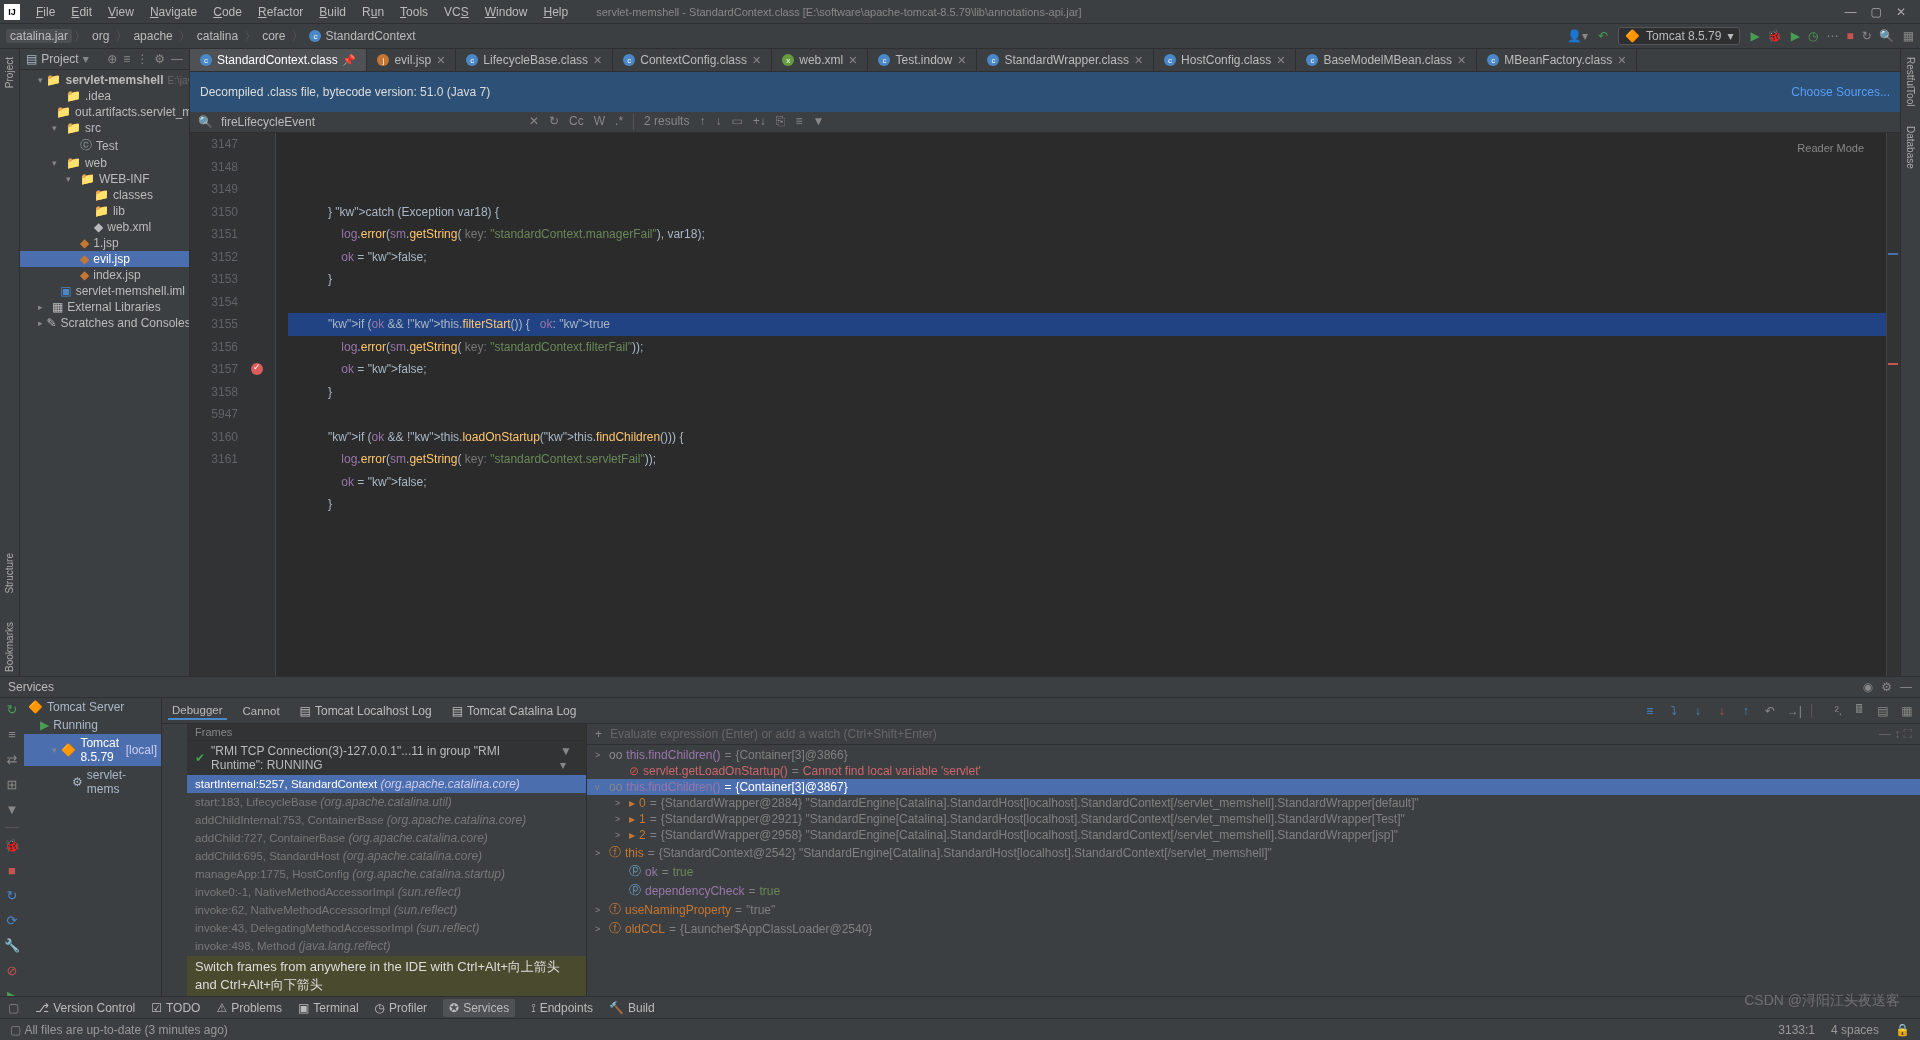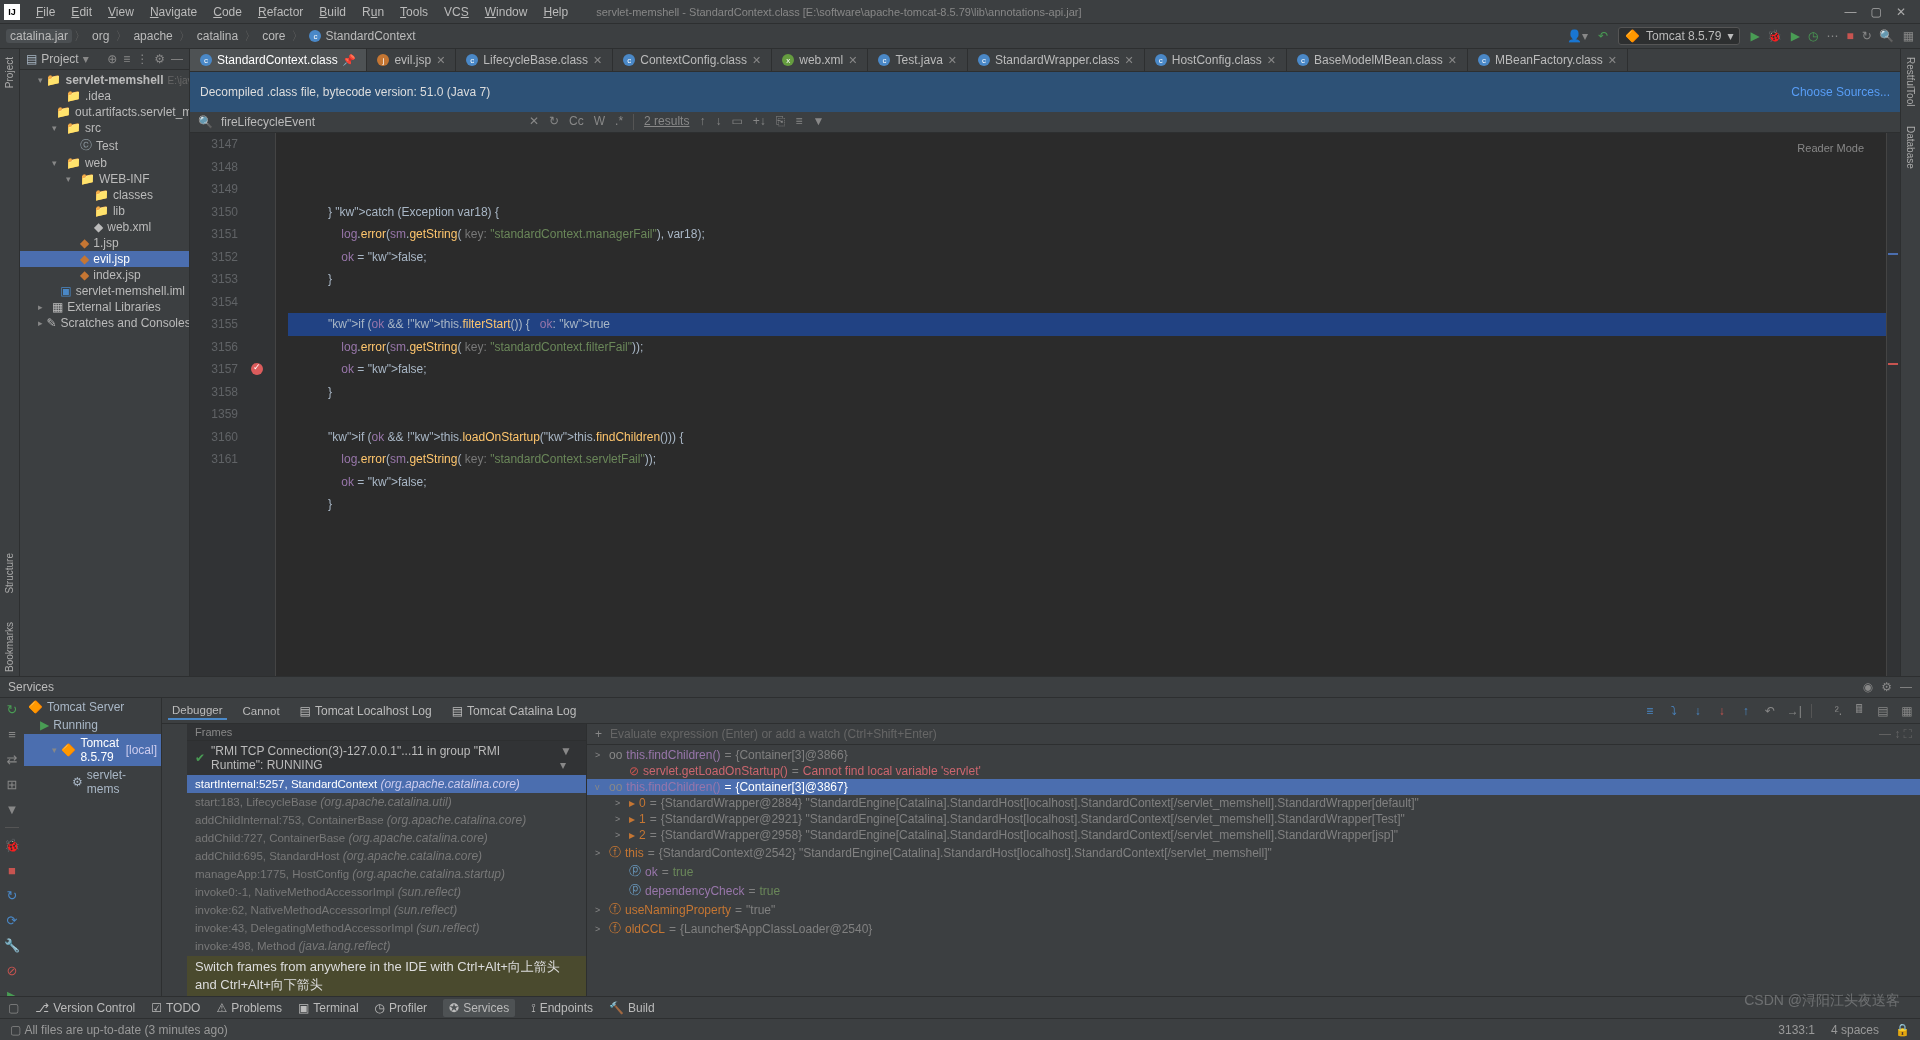--- a/index.html
+++ b/index.html
@@ -65,21 +65,21 @@
 .tabicon.jsp { background: #c57633; }
 .tabicon.xml { background: #659c3f; }
 
 .banner { background: #2d5176; color: #ddd; padding: 13px 10px; font-size: 11px; display: flex; }
 .banner .link { margin-left: auto; color: #589df6; cursor: pointer; }
 
 .findbar { display: flex; align-items: center; background: #3c3f41; border-bottom: 1px solid #2d2f30; padding: 2px 8px; gap: 8px; }
 .findbar input { background: transparent; border: none; color: #bbb; flex: 0 0 300px; outline: none; font-size: 12px; }
 .find-icons { color: #888; display: flex; gap: 10px; font-size: 11px; }
 .find-icons .sep { border-left: 1px solid #555; height: 16px; }
-.find-results { color: #888; text-decoration: underline; }
+.find-results { color: #888; }
 
 .code-area { flex: 1; display: flex; position: relative; overflow: hidden; }
 .gutter { width: 56px; background: #313335; color: #606366; text-align: right; padding: 0 8px 0 0; font-family: "JetBrains Mono", Consolas, monospace; font-size: 13px; line-height: 22.5px; }
 .gutter2 { width: 30px; background: #313335; border-right: 1px solid #444; position: relative; }
 .bp { position: absolute; left: 5px; width: 12px; height: 12px; border-radius: 50%; background: #db5c5c; }
 .bp.chk::after { content: "✓"; color: #fff; font-size: 9px; position: absolute; left: 2px; top: -1px; }
 .code { flex: 1; font-family: "JetBrains Mono", Consolas, monospace; font-size: 13.5px; line-height: 22.5px; white-space: pre; padding-left: 12px; position: relative; }
 .code-line { height: 22.5px; }
 .code-line.hl { background: #214283; } .str { color: #6a8759; }
 .fld { color: #9876aa; } .mth { color: #ffc66d; } .hint { color: #787878; }
@@ -332,21 +332,21 @@
             <span>ContextConfig.class</span>
             <span class="close">✕</span>
           </div>
           <div class="tab">
             <span class="tabicon xml">x</span>
             <span>web.xml</span>
             <span class="close">✕</span>
           </div>
           <div class="tab">
             <span class="tabicon j">c</span>
-            <span>Test.java</span>
+            <span>Test.indow</span>
             <span class="close">✕</span>
           </div>
           <div class="tab">
             <span class="tabicon j">c</span>
             <span>StandardWrapper.class</span>
             <span class="close">✕</span>
           </div>
           <div class="tab">
             <span class="tabicon j">c</span>
             <span>HostConfig.class</span>
@@ -394,21 +394,21 @@
             <div>3149</div>
             <div>3150</div>
             <div>3151</div>
             <div>3152</div>
             <div>3153</div>
             <div>3154</div>
             <div>3155</div>
             <div>3156</div>
             <div>3157</div>
             <div>3158</div>
-            <div>1359</div>
+            <div>5947</div>
             <div>3160</div>
             <div>3161</div>
           </div>
         <div class="gutter2" id="gutter2">
             <div class="bp chk" style="top: 230px;"></div>
           </div>
         <div class="code" id="code">
           <div class="reader-mode">Reader Mode</div>
         <div class="code-line">            } <span class="&lt;span">"kw"</span>&gt;catch (Exception var18) {</div><div class="code-line">                <span class="fld">log</span>.<span class="mth">error</span>(<span class="fld">sm</span>.<span class="mth">getString</span>( <span class="hint">key:</span> <span class="str">"standardContext.managerFail"</span>), var18);</div><div class="code-line">                <span class="fld">ok</span> = <span class="&lt;span">"kw"</span>&gt;false;</div><div class="code-line">            }</div><div class="code-line"></div><div class="code-line hl">            <span class="&lt;span">"kw"</span>&gt;if (<span class="fld">ok</span> &amp;&amp; !<span class="&lt;span">"kw"</span>&gt;this.<span class="mth">filterStart</span>()) {   <span class="fld">ok</span>: <span class="&lt;span">"kw"</span>&gt;true</div><div class="code-line">                <span class="fld">log</span>.<span class="mth">error</span>(<span class="fld">sm</span>.<span class="mth">getString</span>( <span class="hint">key:</span> <span class="str">"standardContext.filterFail"</span>));</div><div class="code-line">                <span class="fld">ok</span> = <span class="&lt;span">"kw"</span>&gt;false;</div><div class="code-line">            }</div><div class="code-line"></div><div class="code-line">            <span class="&lt;span">"kw"</span>&gt;if (<span class="fld">ok</span> &amp;&amp; !<span class="&lt;span">"kw"</span>&gt;this.<span class="mth">loadOnStartup</span>(<span class="&lt;span">"kw"</span>&gt;this.<span class="mth">findChildren</span>())) {</div><div class="code-line">                <span class="fld">log</span>.<span class="mth">error</span>(<span class="fld">sm</span>.<span class="mth">getString</span>( <span class="hint">key:</span> <span class="str">"standardContext.servletFail"</span>));</div><div class="code-line">                <span class="fld">ok</span> = <span class="&lt;span">"kw"</span>&gt;false;</div><div class="code-line">            }</div><div class="code-line"></div></div>
         <div class="scroll-strip">

